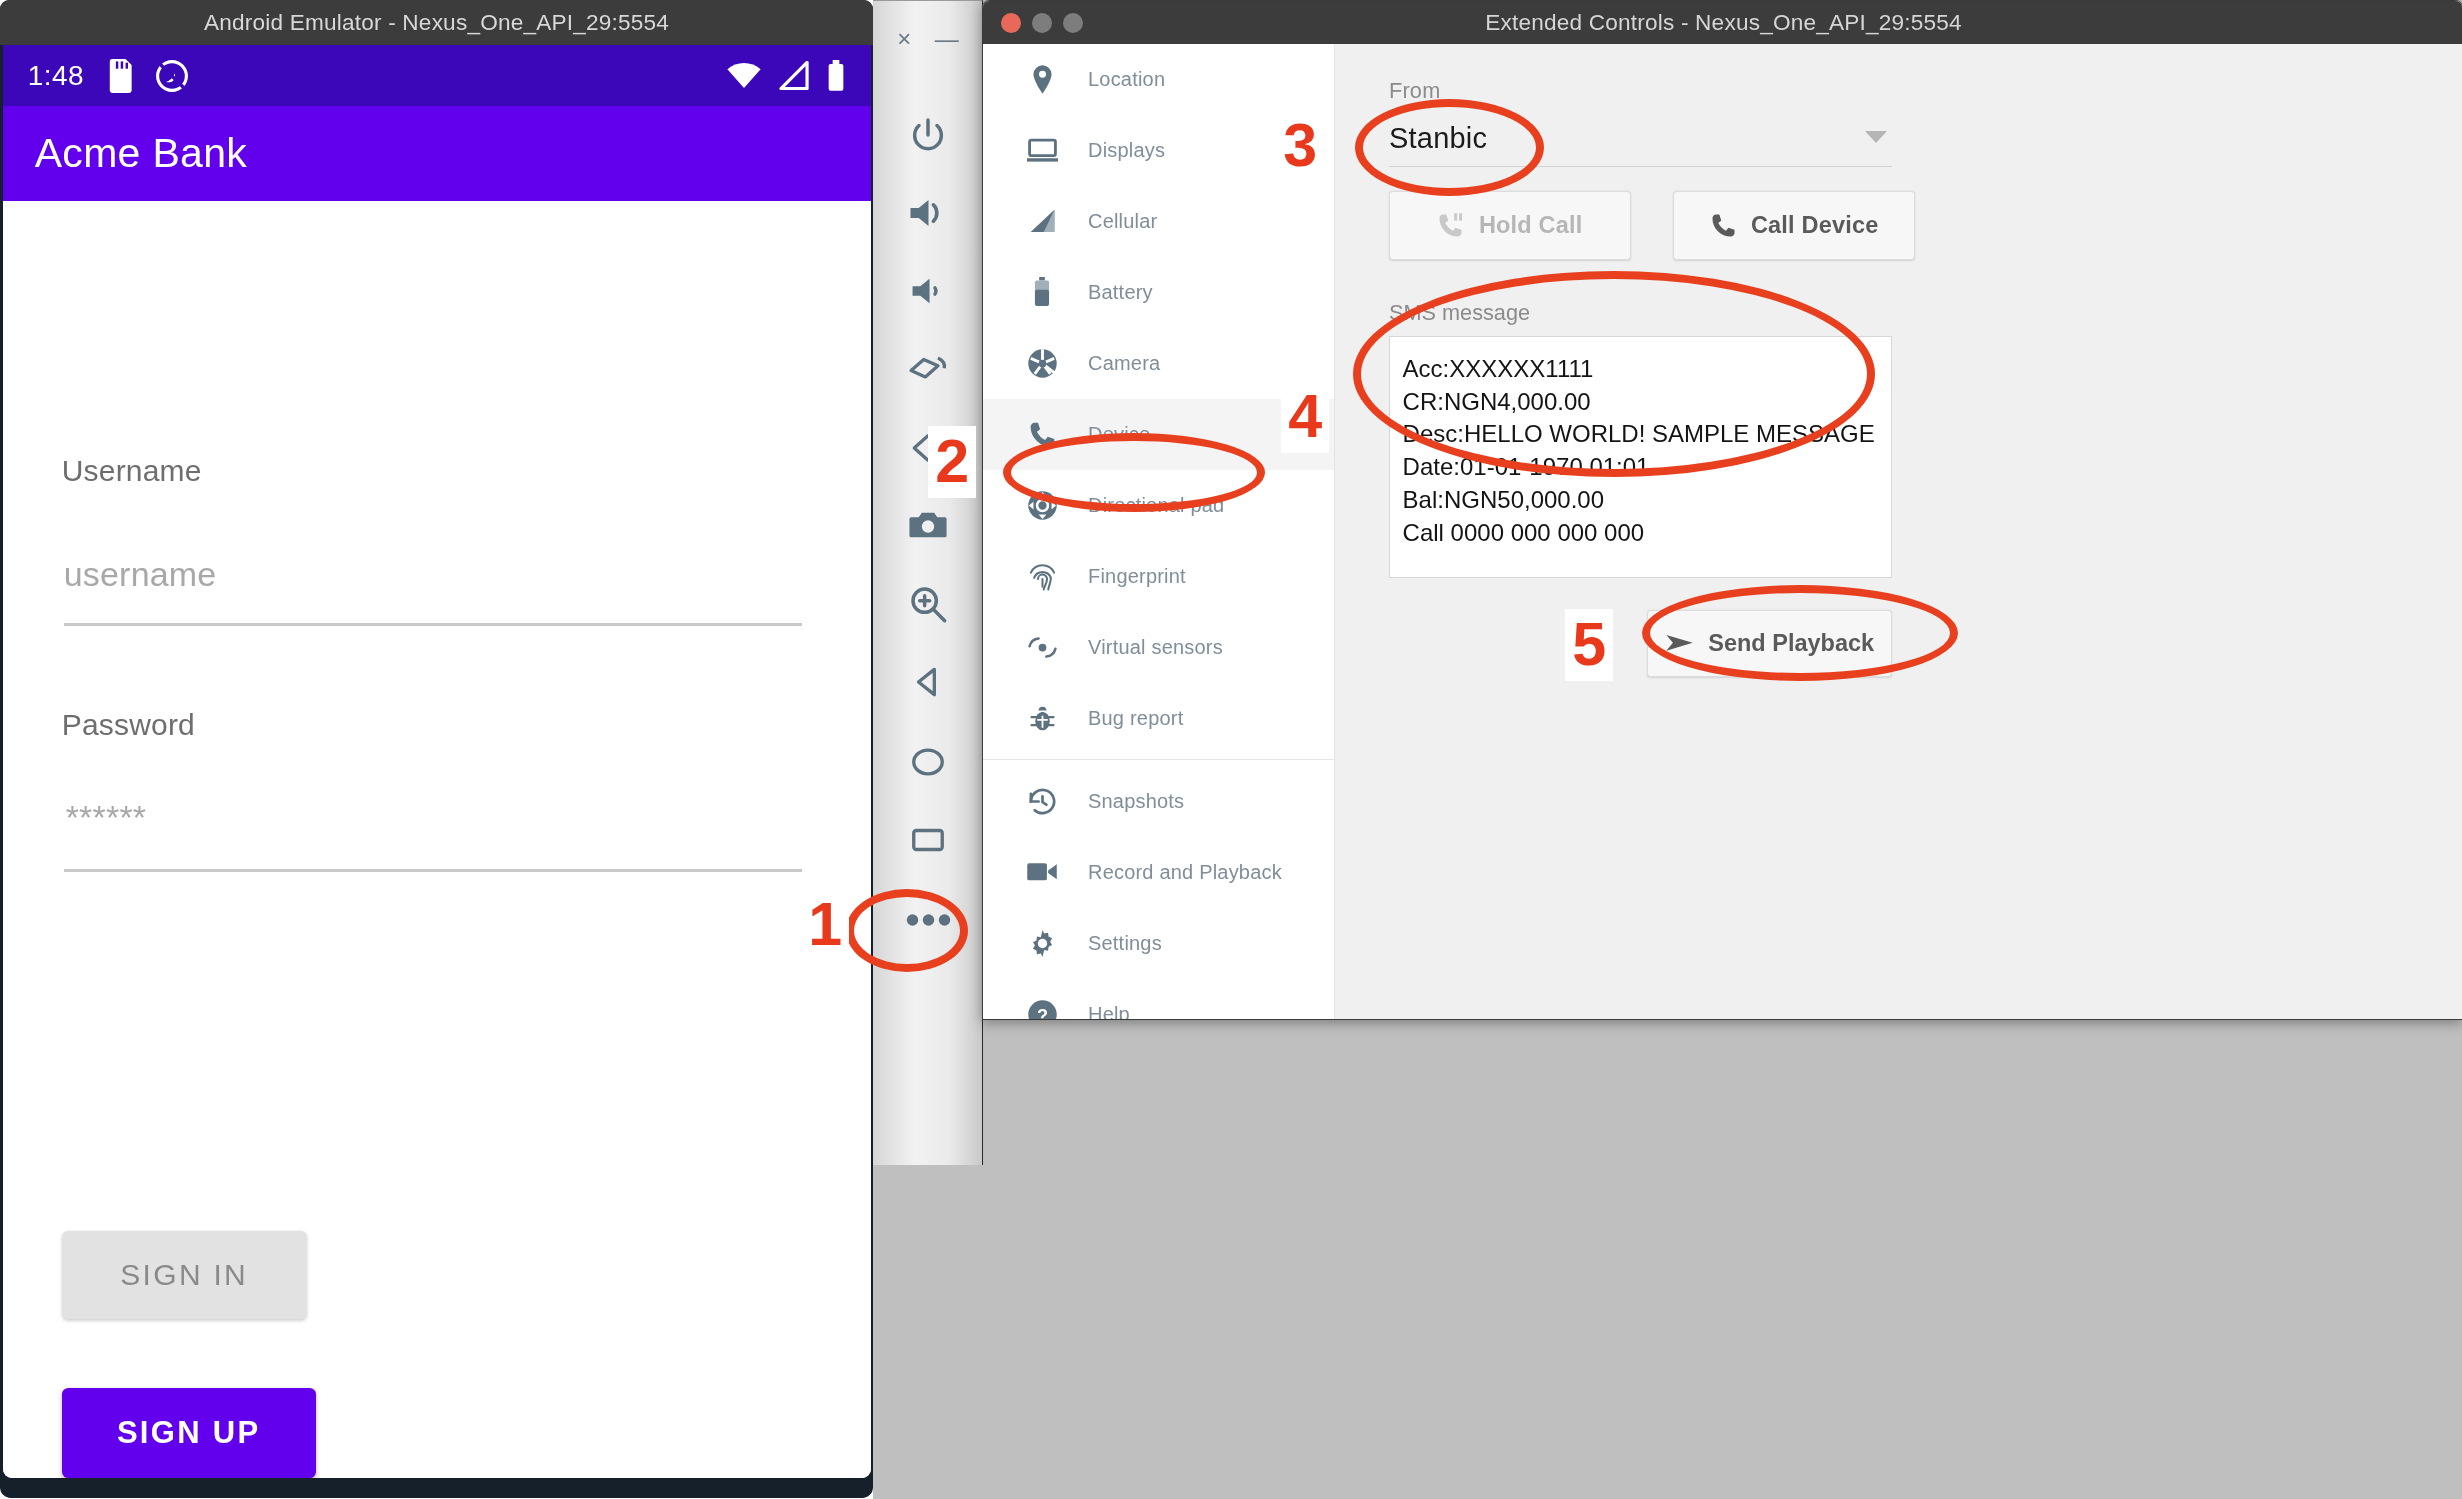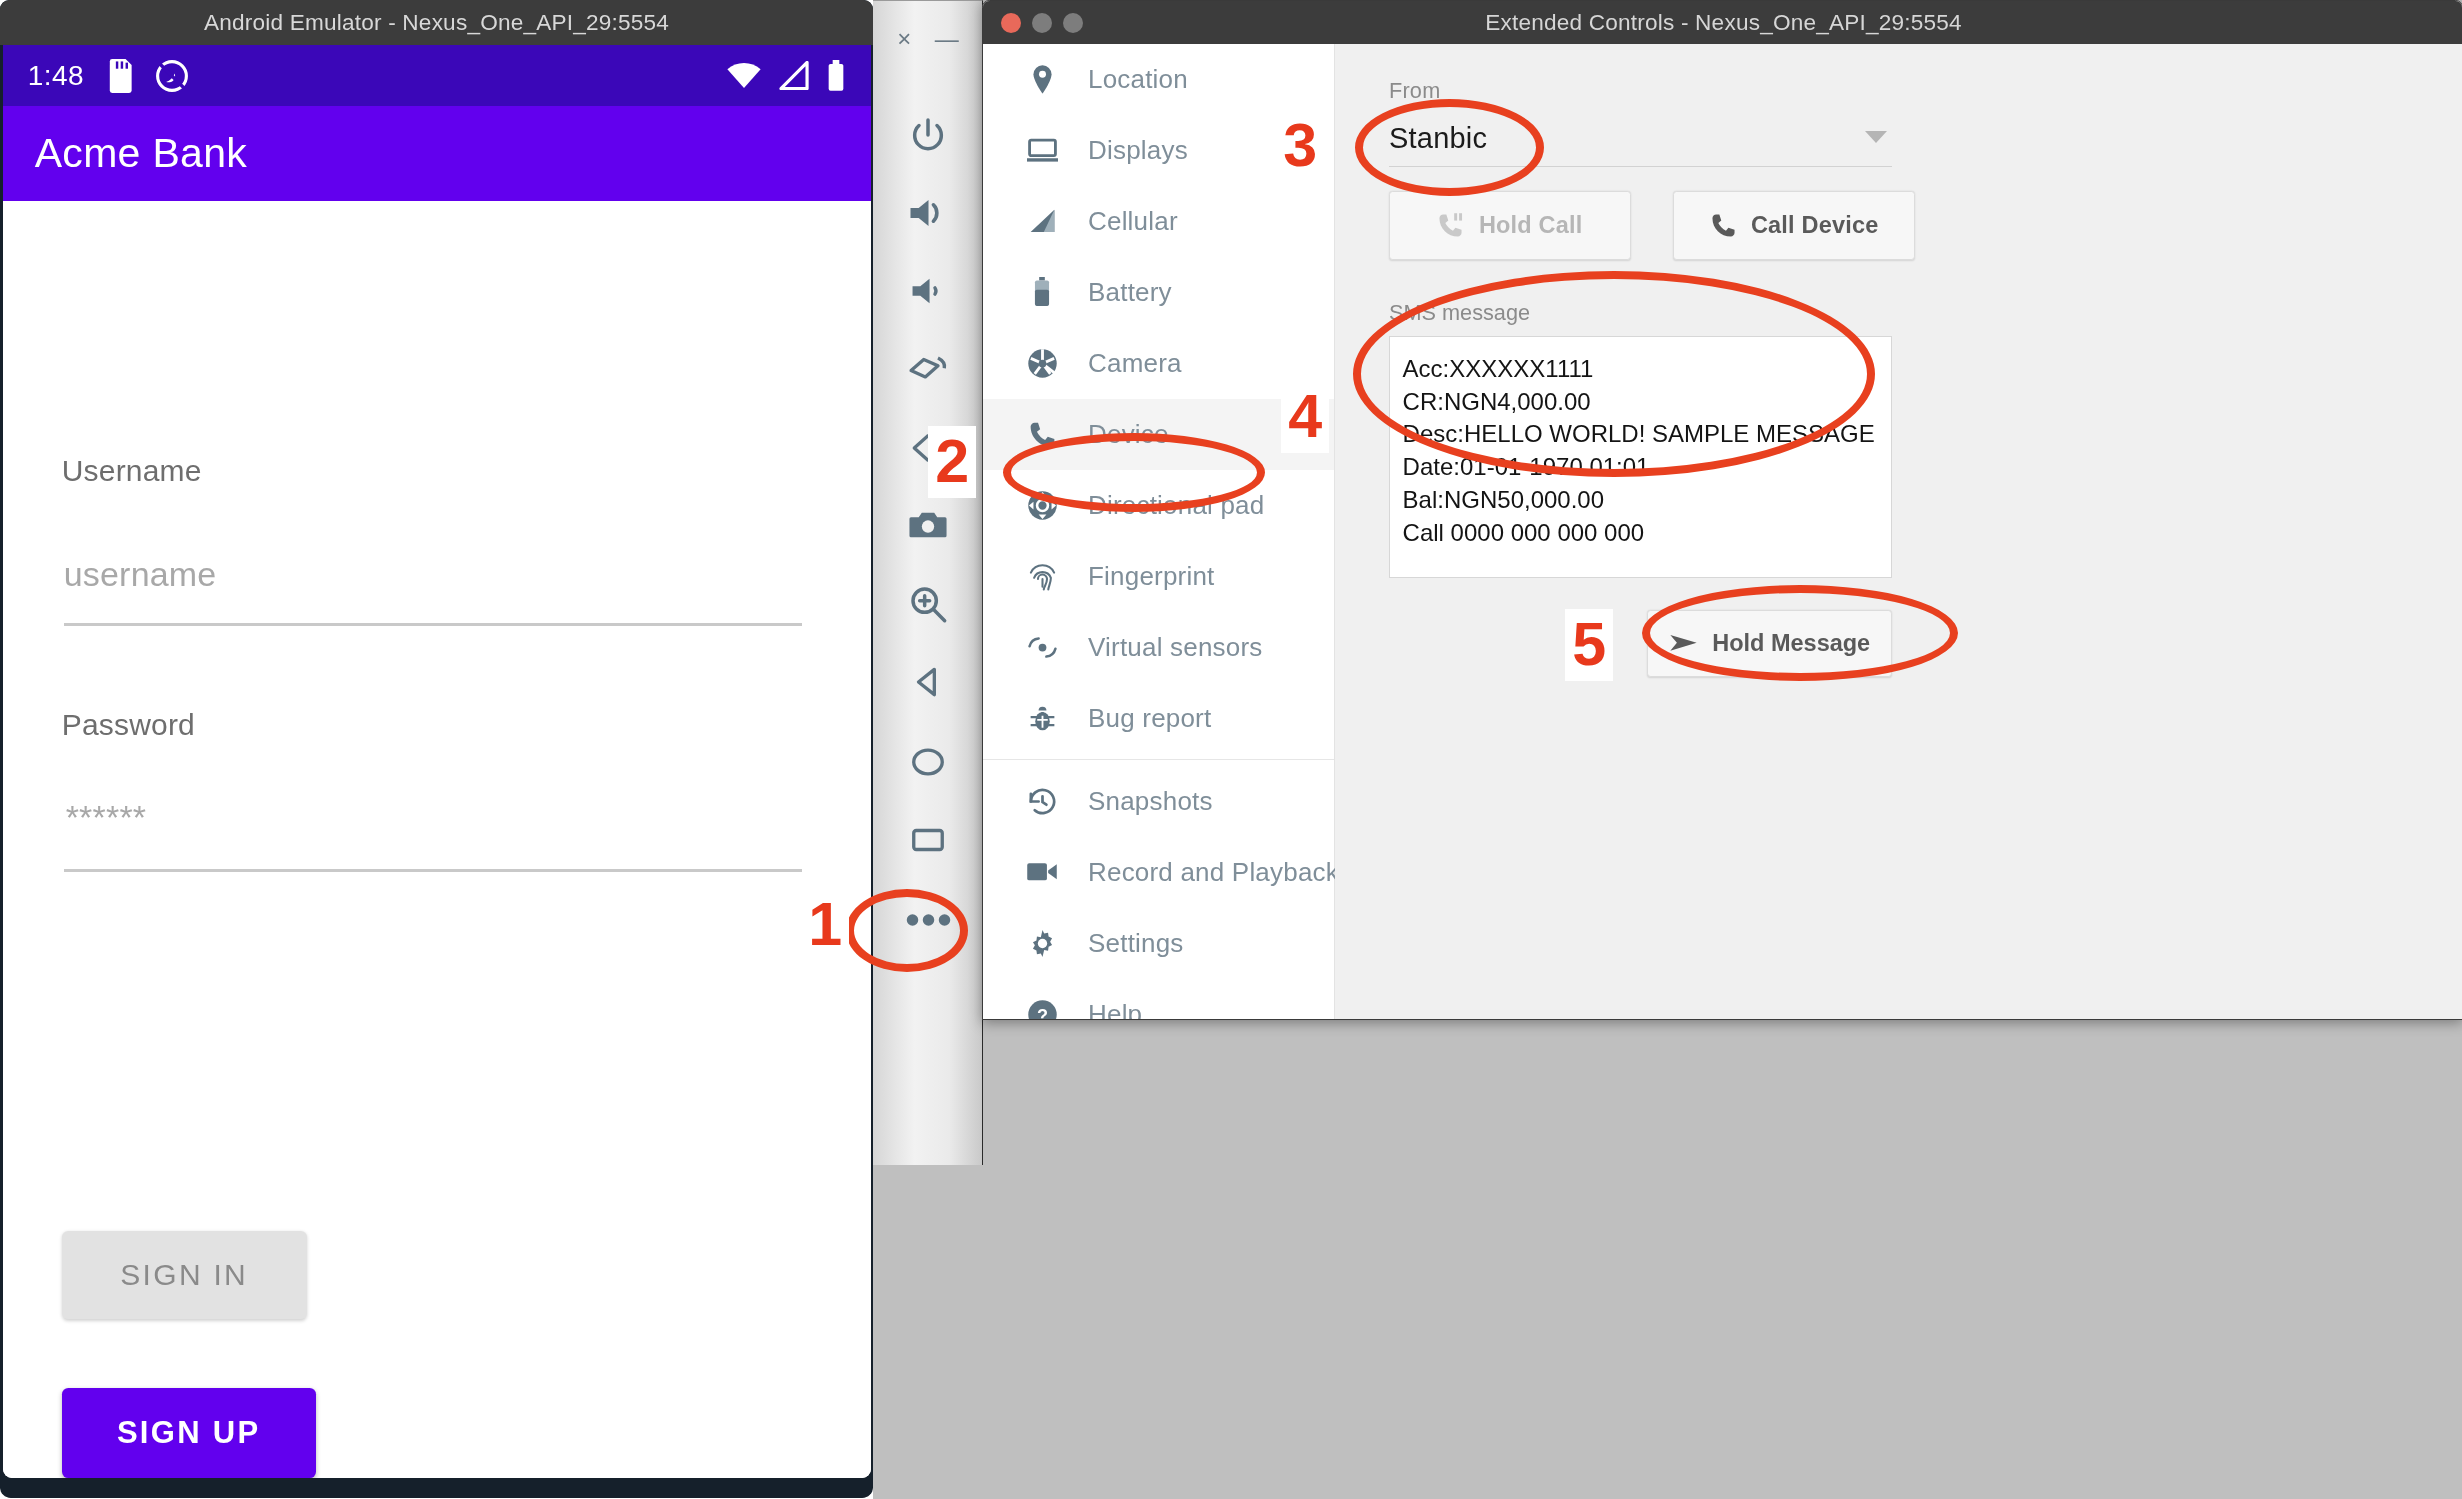--- a/index.html
+++ b/index.html
@@ -129,21 +129,21 @@
   
   .ext-sidebar {
     position: absolute; left: 0; top: 43px; width: 352px; height: 1122px;
     background: #ffffff; border-right: 0.9px solid #e3e3e3;
   }
   .menu-item {
     position: relative; height: 71px; display: flex; align-items: center;
     padding-left: 43px; gap: 30px;
   }
   .menu-item.active { background: #f4f4f4; }
-  .menu-label { color: #7f8e99; font-size: 26px; letter-spacing: 0.2px; white-space: nowrap; }
+  .menu-label { color: #7f8e99; font-size: 20px; letter-spacing: 0.2px; white-space: nowrap; }
   .menu-ic { width: 32px; height: 32px; display: flex; align-items: center; justify-content: center; flex: none; }
   .menu-sep { height: 0.9px; background: #e6e6e6; margin: 5.4px 0; }
 
   
   .ext-panel {
     position: absolute; left: 352px; top: 43px; width: 1128px; height: 1122px;
     background: #f0f0f0; padding: 34px 54px;
   }
   .pf-label { font-size: 21.7px; color: #8b8b8b; letter-spacing: 0.2px; }
   .from-row {
@@ -528,21 +528,21 @@
         <div class="sms-line">Date:01-01-1970 01:01</div>
         <div class="sms-line">Bal:NGN50,000.00</div>
         <div class="sms-line">Call 0000 000 000 000</div>
       </div>
 
       <div class="send-row">
         <div class="send-btn">
           <svg width="29" height="21.7" viewBox="0 0 22 16">
             <path d="M1 2l20 6-20 6 5-6z" fill="#5a5a5a"></path>
           </svg>
-          <span class="send-label">Hold Message</span>
+          <span class="send-label">Send Playback</span>
         </div>
       </div>
     </div>
   </div>
 
   <div class="anno-ellipse" style="left:846px; top:889px; width:122px; height:83px;"></div>
   <div class="anno-num" style="left:801px; top:889px;">1</div>
 
   <div class="anno-ellipse" style="left:1003px; top:433px; width:262px; height:79px;"></div>
   <div class="anno-num" style="left:928px; top:426px;">2</div>

